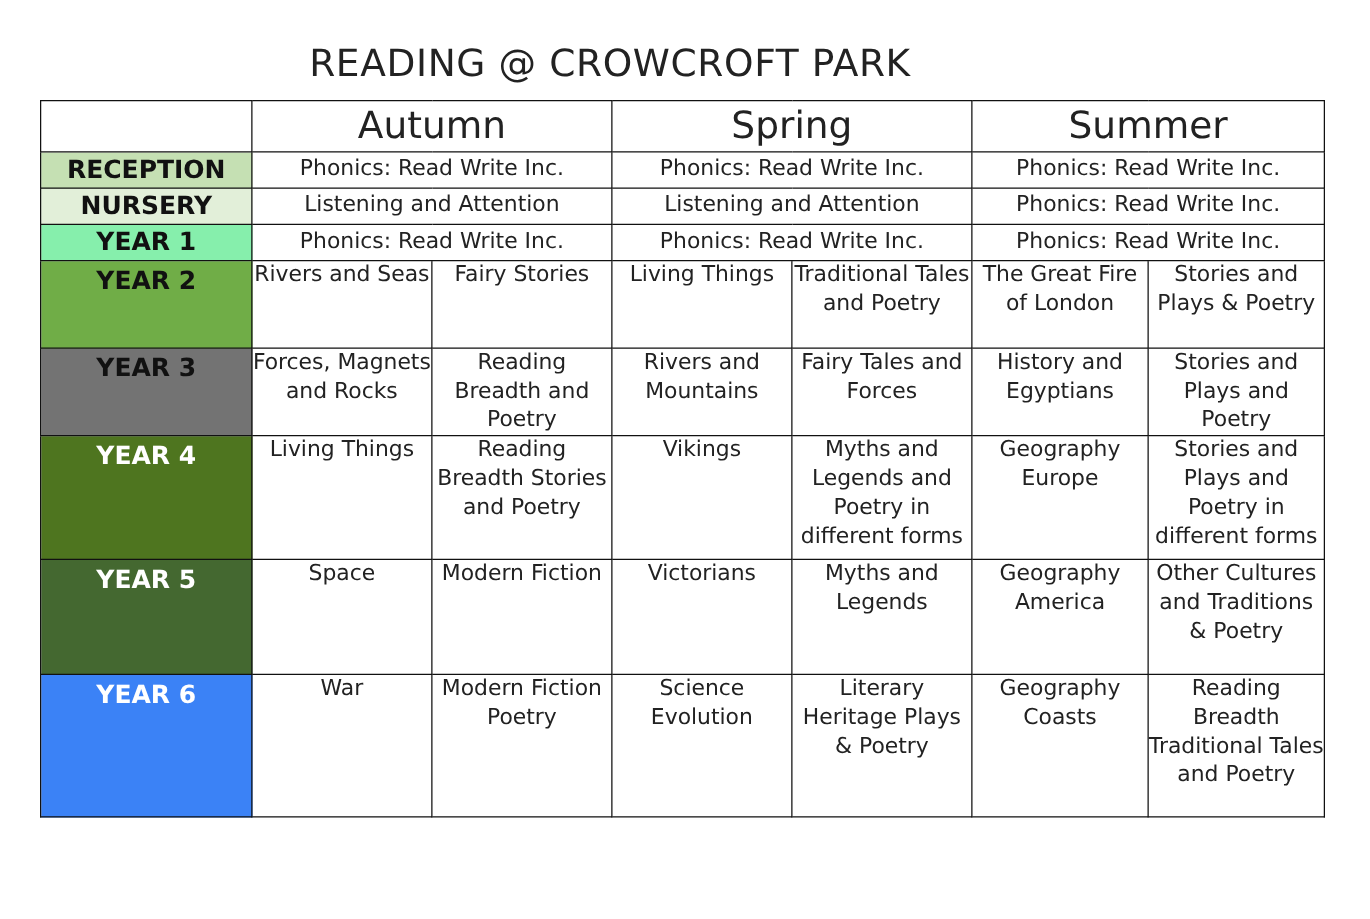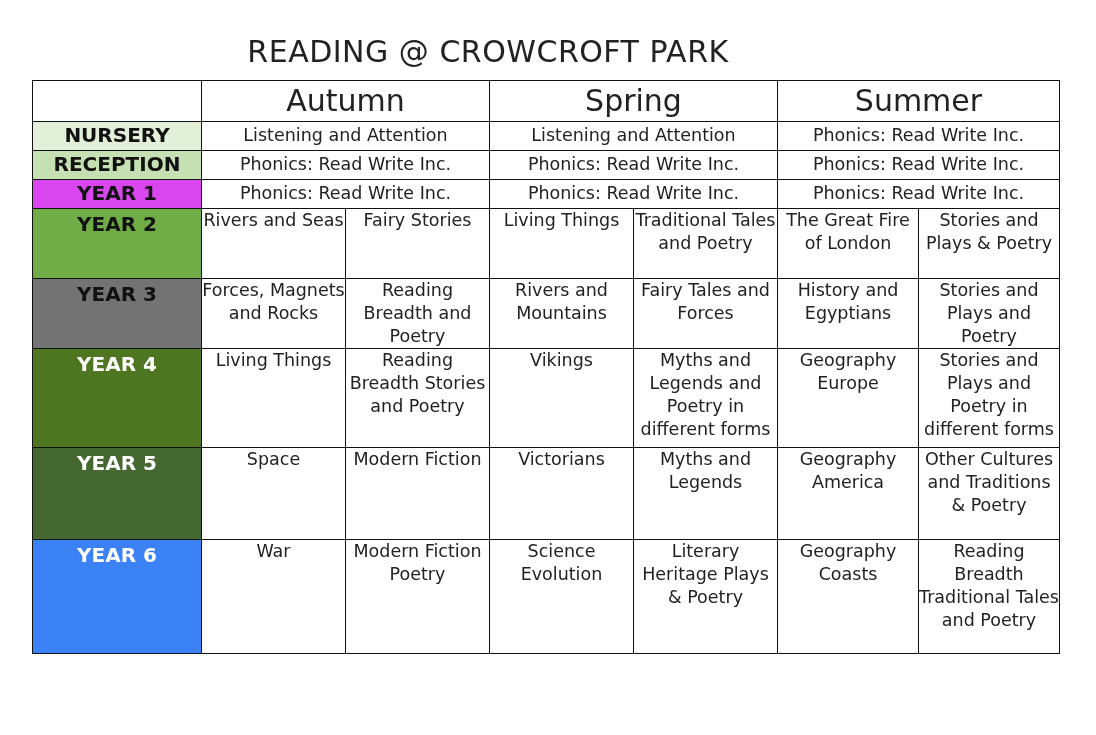--- a/index.html
+++ b/index.html
@@ -28,33 +28,33 @@
       <col style="width:141px">
   </colgroup>
   <tbody>
       <tr class="hdr">
     <td></td>
     <td colspan="2">Autumn</td>
     <td colspan="2">Spring</td>
     <td colspan="2">Summer</td>
   </tr>
   <tr class="short">
+    <td class="yr" style="background:#c5e0b3">RECEPTION</td>
+    <td colspan="2">Phonics: Read Write Inc.</td>
+    <td colspan="2">Phonics: Read Write Inc.</td>
+    <td colspan="2">Phonics: Read Write Inc.</td>
+  </tr>
+  <tr class="short">
     <td class="yr" style="background:#e2efd9">NURSERY</td>
     <td colspan="2">Listening and Attention</td>
     <td colspan="2">Listening and Attention</td>
     <td colspan="2">Phonics: Read Write Inc.</td>
   </tr>
   <tr class="short">
-    <td class="yr" style="background:#c5e0b3">RECEPTION</td>
-    <td colspan="2">Phonics: Read Write Inc.</td>
-    <td colspan="2">Phonics: Read Write Inc.</td>
-    <td colspan="2">Phonics: Read Write Inc.</td>
-  </tr>
-  <tr class="short">
-    <td class="yr" style="background:#d946ef">YEAR 1</td>
+    <td class="yr" style="background:#86efac">YEAR 1</td>
     <td colspan="2">Phonics: Read Write Inc.</td>
     <td colspan="2">Phonics: Read Write Inc.</td>
     <td colspan="2">Phonics: Read Write Inc.</td>
   </tr>
   <tr style="height:70px">
     <td class="yr" style="background:#70ad47">YEAR 2</td>
     <td>Rivers and Seas</td>
     <td>Fairy Stories</td>
     <td>Living Things</td>
     <td>Traditional Tales and Poetry</td>

